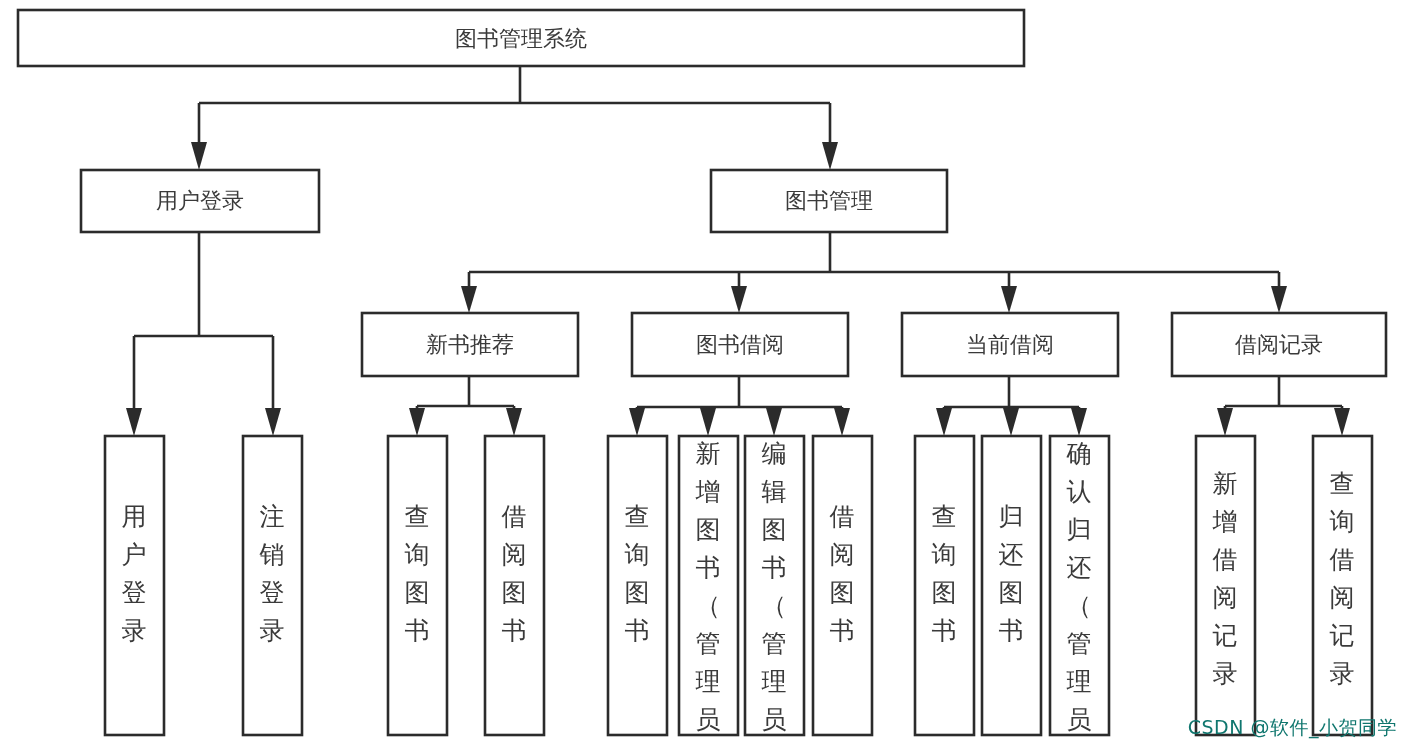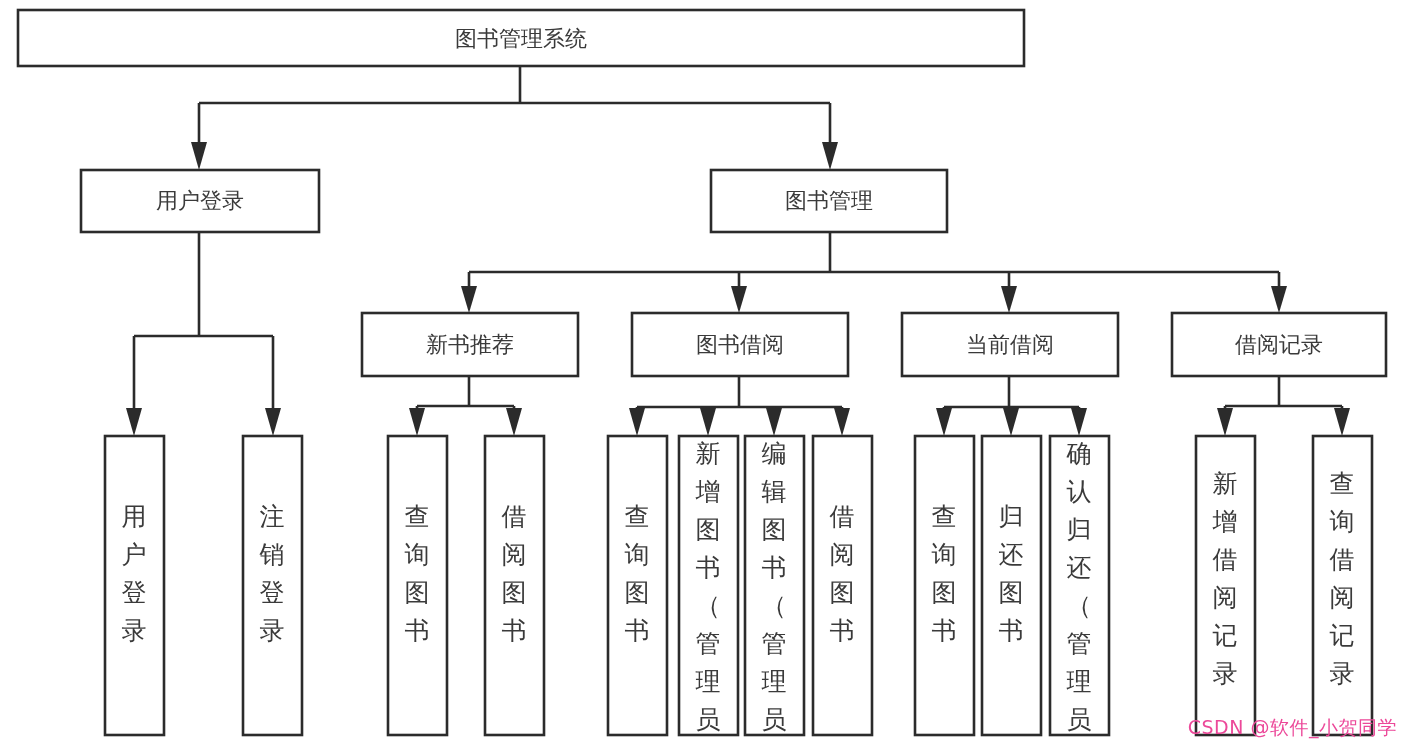--- a/index.html
+++ b/index.html
@@ -54,21 +54,21 @@
     font-size: 25px;
     fill: #3a3a3a;
     text-anchor: middle;
   }
   .watermark {
     position: absolute;
     right: 8px;
     bottom: 6px;
     font-family: "DejaVu Sans", "Liberation Sans", sans-serif;
     font-size: 19px;
-    color: #ec4899;
+    color: #0f766e;
     white-space: nowrap;
     letter-spacing: 0.5px;
     user-select: none;
   }
 </style>
 </head>
 <body>
 
 <div id="diagram-root">
 

